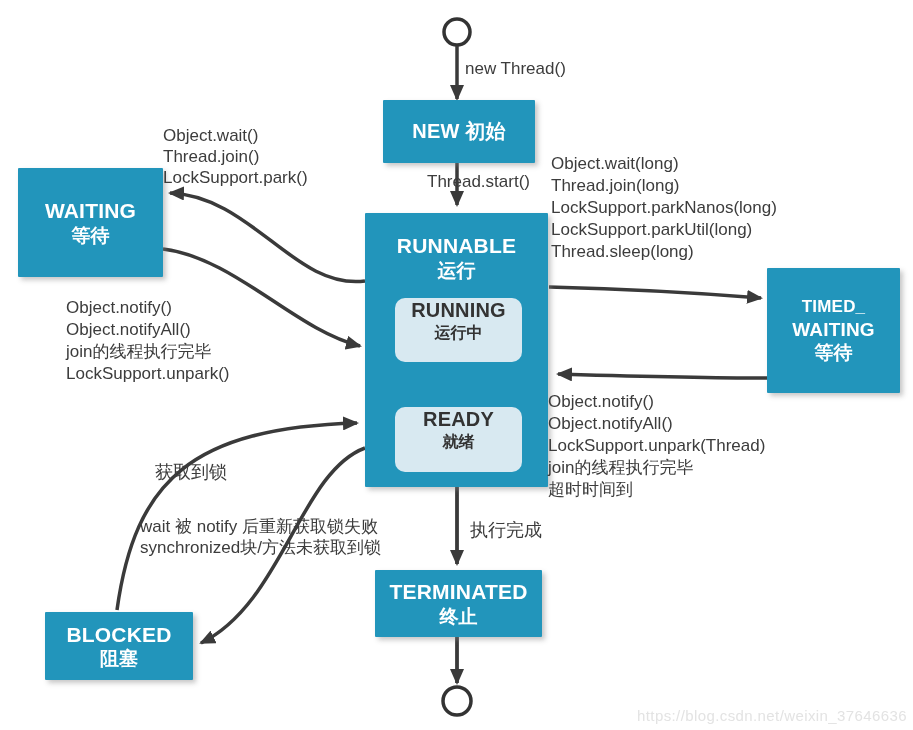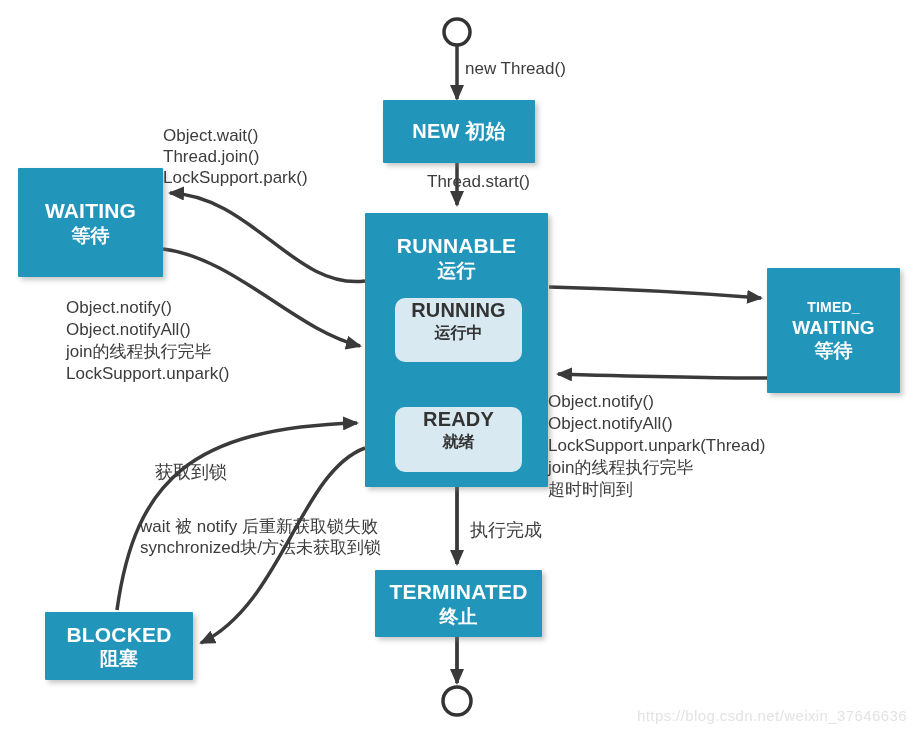--- a/index.html
+++ b/index.html
@@ -80,21 +80,21 @@
       <div class="zh">就绪</div>
     </div>
   </div>
 
   <div class="state" style="left:18px;top:168px;width:145px;height:109px;">
     <div class="en">WAITING</div>
     <div class="zh">等待</div>
   </div>
 
   <div class="state" style="left:767px;top:268px;width:133px;height:125px;">
-    <div class="en" style="font-size:14px;">TIMED_</div>
+    <div class="en" style="font-size:17px;">TIMED_</div>
     <div class="en" style="font-size:19px;">WAITING</div>
     <div class="zh">等待</div>
   </div>
 
   <div class="state" style="left:45px;top:612px;width:148px;height:68px;">
     <div class="en">BLOCKED</div>
     <div class="zh">阻塞</div>
   </div>
 
   <div class="state" style="left:375px;top:570px;width:167px;height:67px;">
@@ -112,20 +112,27 @@
     <div>LockSupport.park()</div>
   </div>
 
   <div class="lbl" style="left:66px;top:297px;width:240px;">
     <div>Object.notify()</div>
     <div>Object.notifyAll()</div>
     <div>join的线程执行完毕</div>
     <div>LockSupport.unpark()</div>
   </div>
 
+  <div class="lbl" style="left:551px;top:153px;width:270px;">
+    <div>Object.wait(long)</div>
+    <div>Thread.join(long)</div>
+    <div>LockSupport.parkNanos(long)</div>
+    <div>LockSupport.parkUtil(long)</div>
+    <div>Thread.sleep(long)</div>
+  </div>
 
   <div class="lbl" style="left:548px;top:391px;width:270px;">
     <div>Object.notify()</div>
     <div>Object.notifyAll()</div>
     <div>LockSupport.unpark(Thread)</div>
     <div>join的线程执行完毕</div>
     <div>超时时间到</div>
   </div>
 
   <div class="lbl" style="left:155px;top:461px;font-size:18px;">获取到锁</div>

